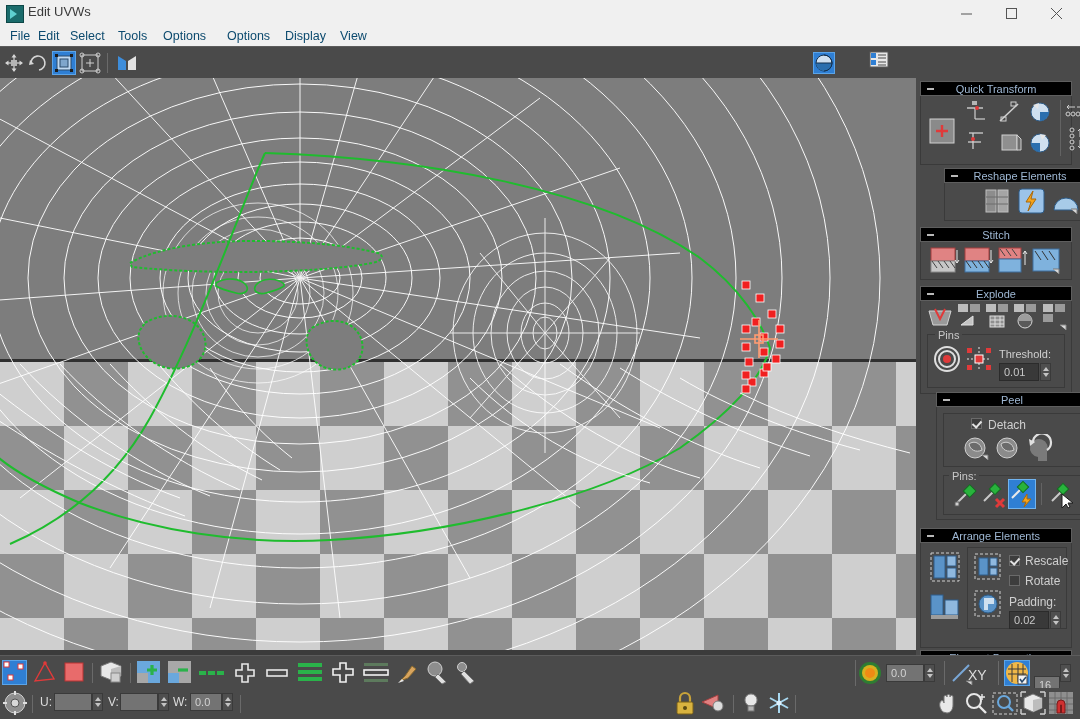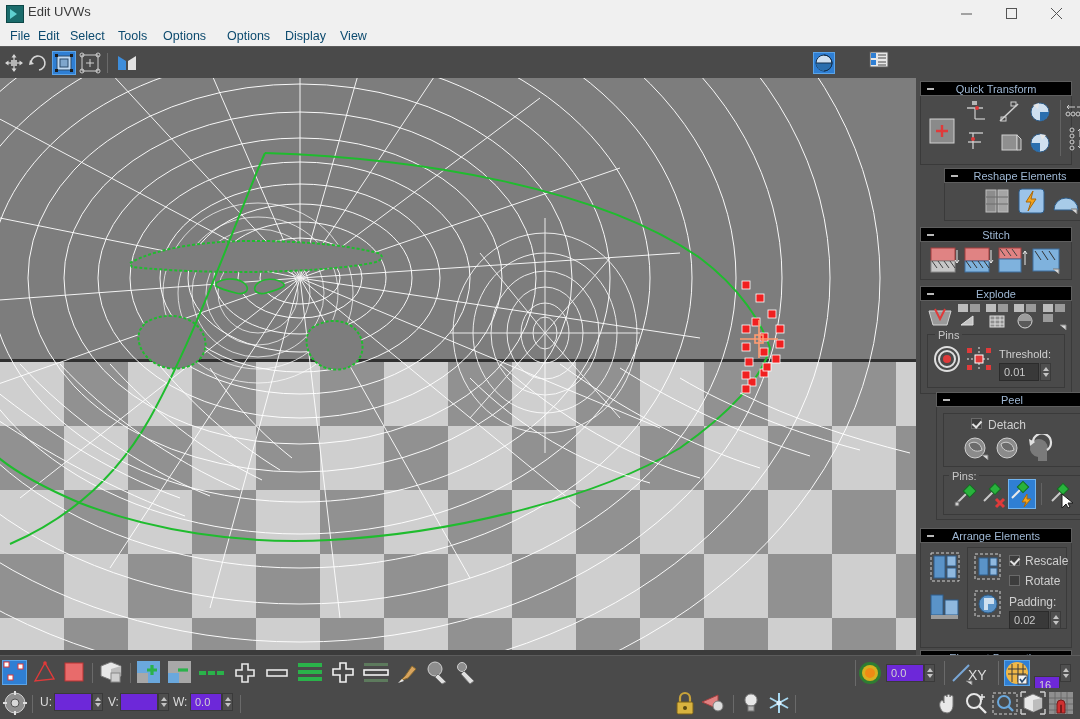--- a/index.html
+++ b/index.html
@@ -147,21 +147,21 @@
   
   .bottombar1{
     position:absolute;left:0;top:655px;width:1080px;height:33px;
     background:#4a4a4a;border-top:1px solid #5c5c5c;border-bottom:1px solid #2e2e2e;
   }
   .bottombar2{
     position:absolute;left:0;top:688px;width:1080px;height:31px;
     background:#4a4a4a;
   }
   .bfield{
-    position:absolute;background:#6d28d9;border:1px solid #3a3a3a;box-sizing:border-box;
+    position:absolute;background:#737373;border:1px solid #3a3a3a;box-sizing:border-box;
     color:#d2d2d2;font-size:11px;line-height:16px;padding-left:4px;
   }
   .bspin{
     position:absolute;width:11px;height:18px;background:#4f4f4f;border:1px solid #3a3a3a;box-sizing:border-box;
   }
   .bspin:before,.bspin:after{
     content:"";position:absolute;left:2px;width:0;height:0;
     border-left:3px solid transparent;border-right:3px solid transparent;
   }
   .bspin:before{top:3px;border-bottom:4px solid #c4c4c4;}

